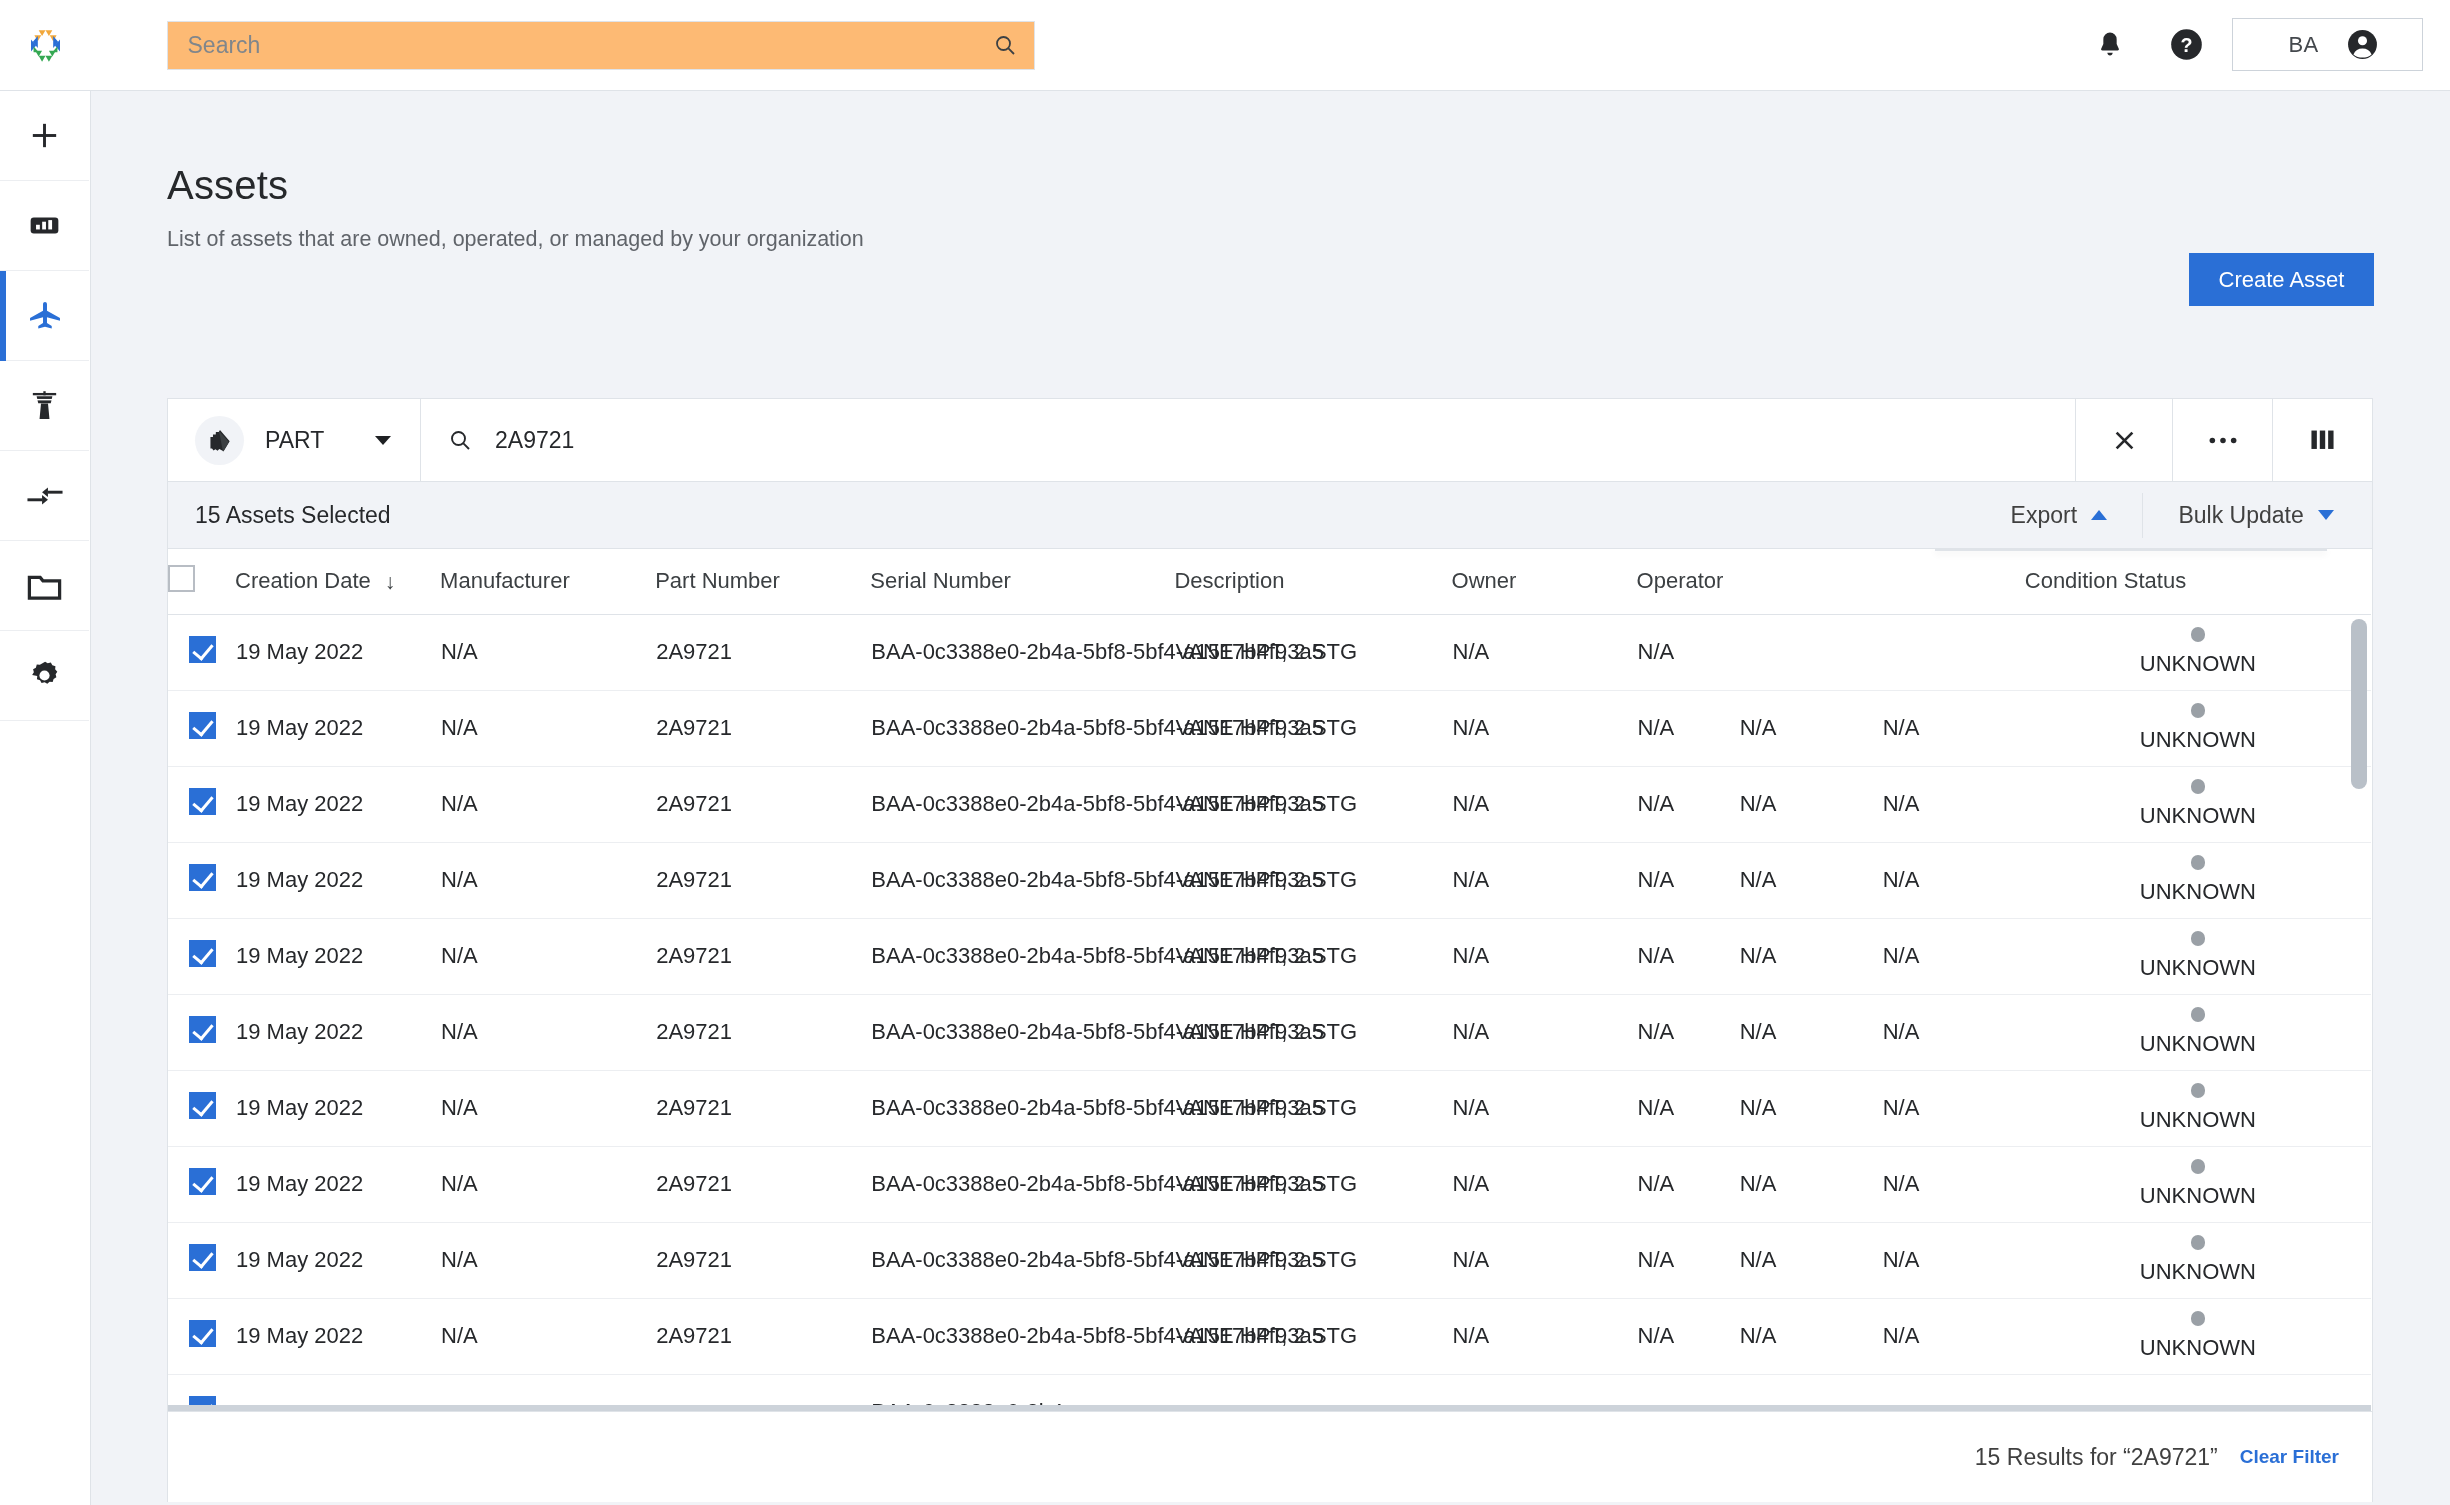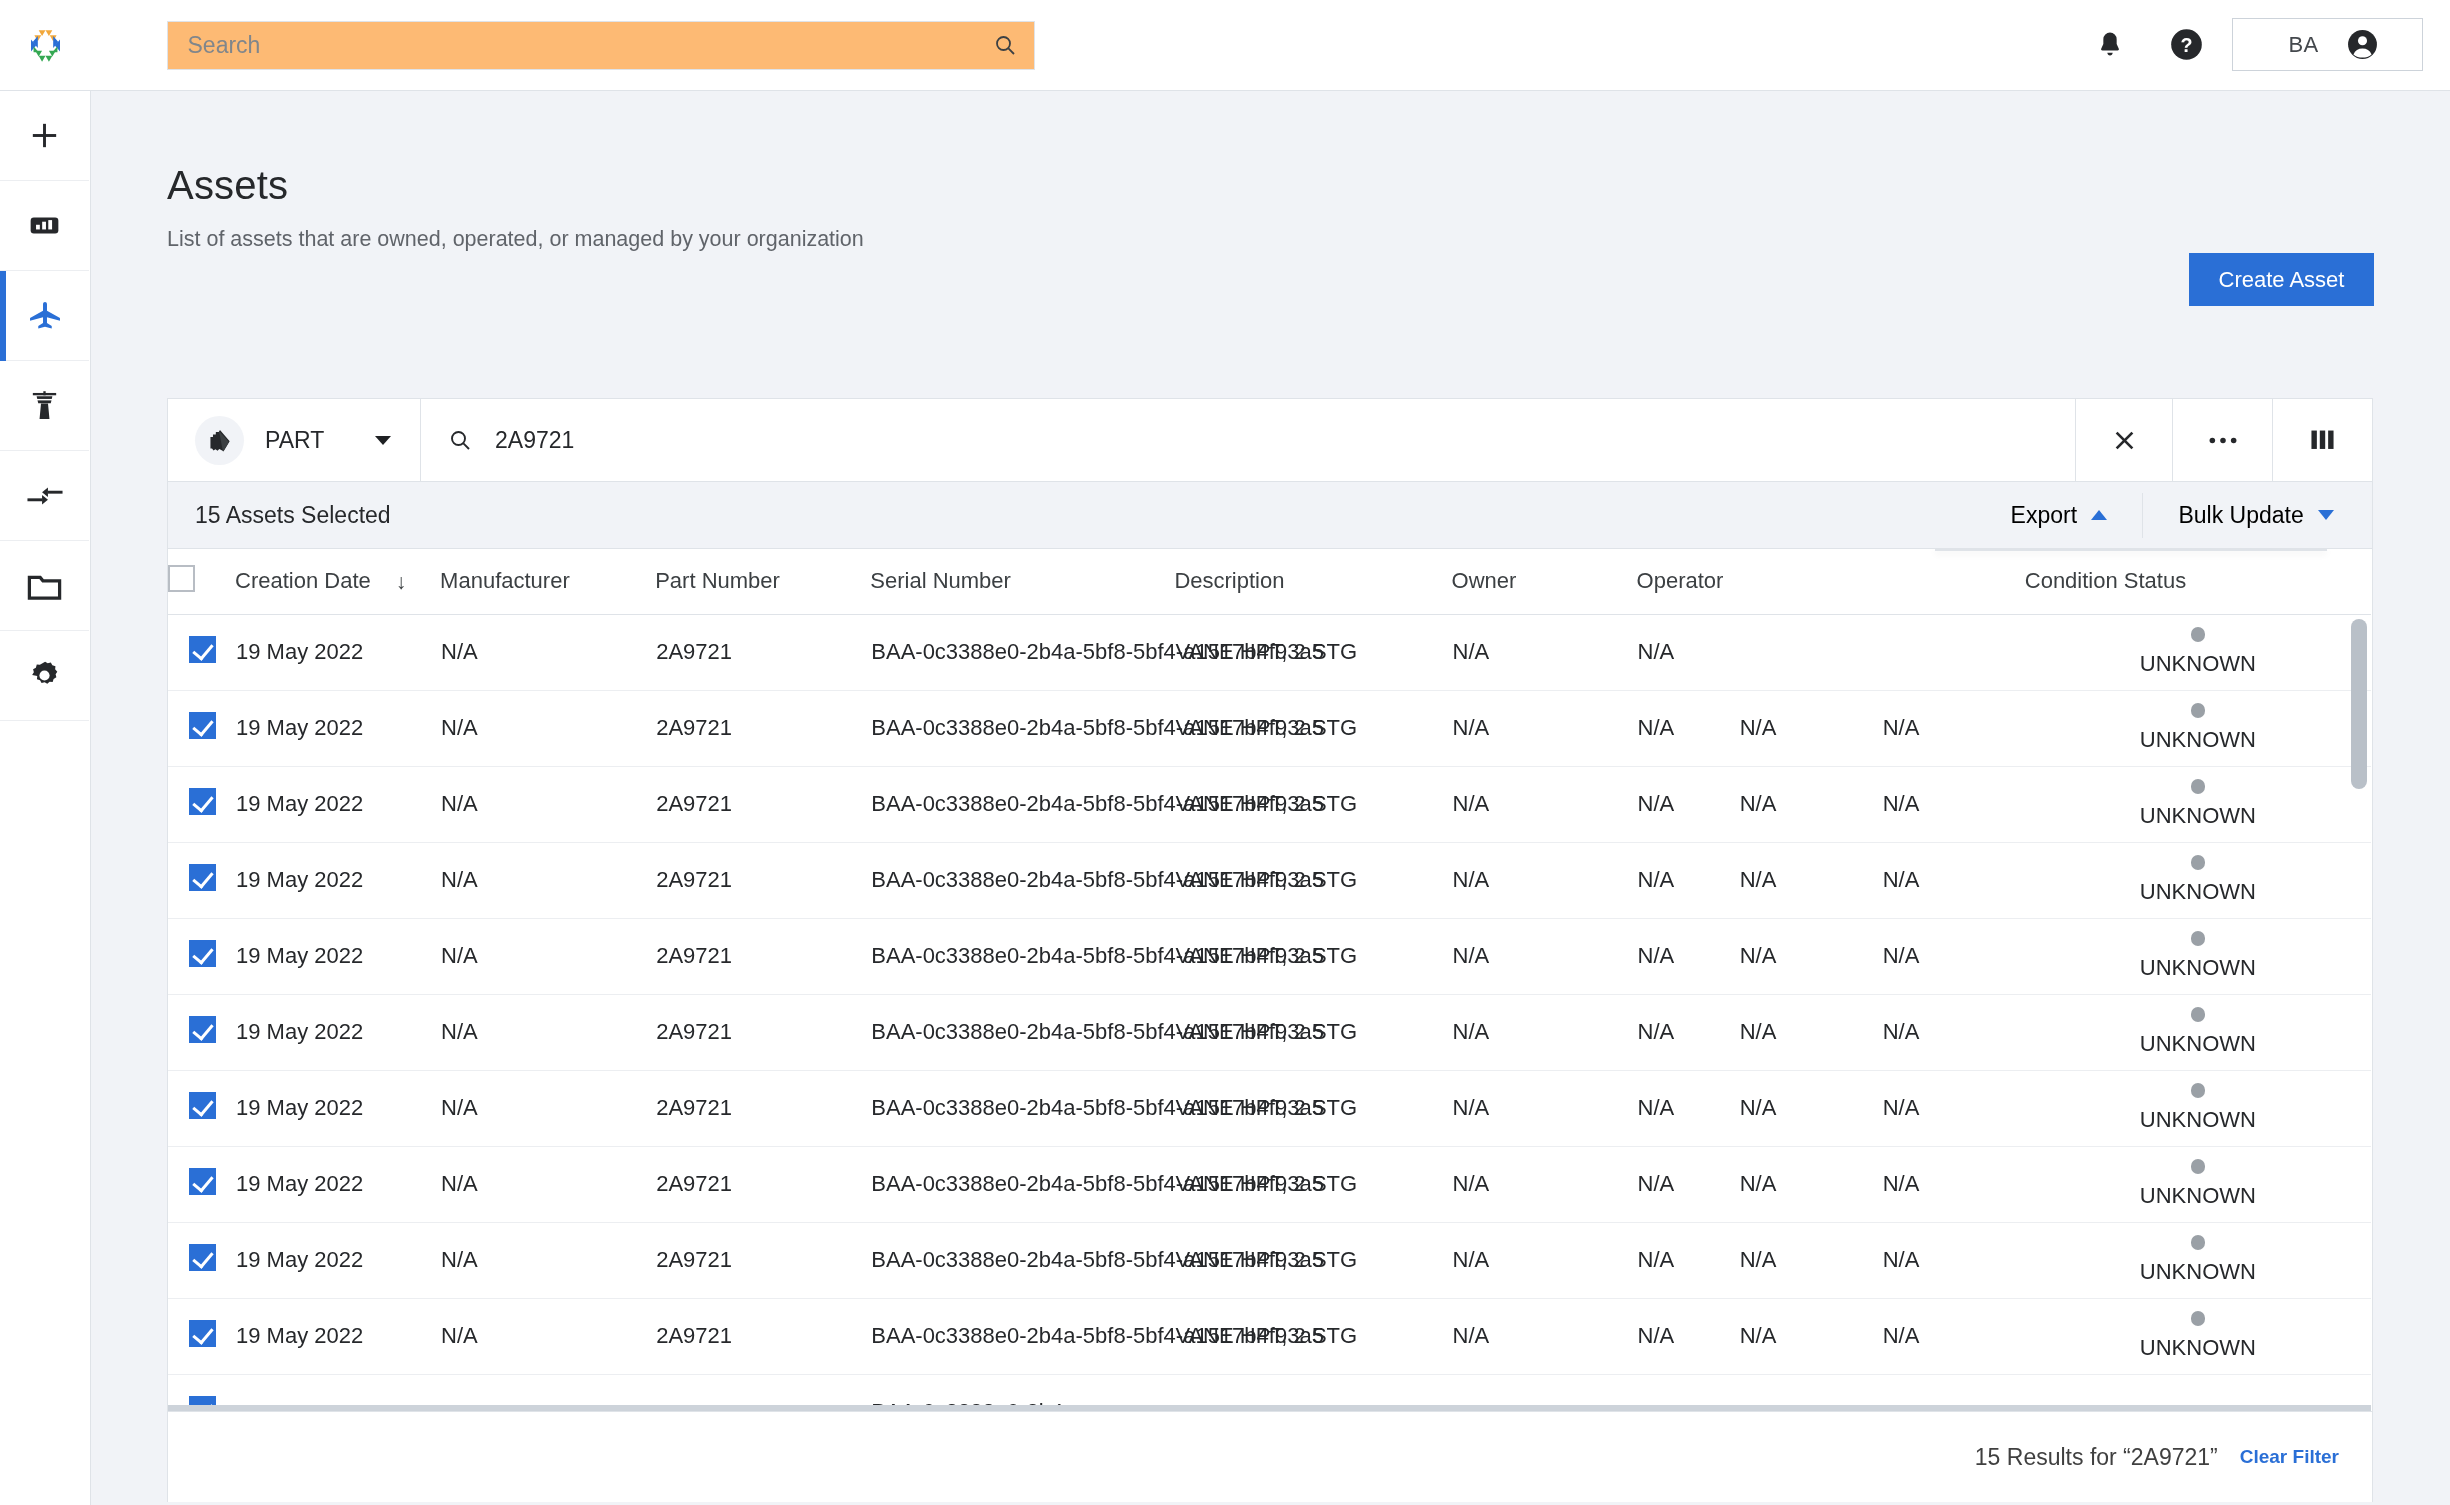--- a/index.html
+++ b/index.html
@@ -175,21 +175,21 @@
     display: flex; align-items: center;
   }
   .sel-count { margin-left: 27px; font-size: 23px; color: #26282b; }
   .sel-actions {
     margin-left: auto; display: flex; align-items: center;
     height: 100%;
   }
   .sel-action {
     display: flex; align-items: center; gap: 14.3px;
     padding: 0 35px; height: 45px;
-    color: #000000; font-size: 23px; cursor: pointer;
+    color: #404040; font-size: 23px; cursor: pointer;
     border-right: 1.6px solid #dfe3e8;
   }
   .sel-action:last-child { border-right: none; padding-right: 38px; }
   .sel-action.first { border-left: none; }
   .chev-up {
     width: 0; height: 0;
     border-left: 8.8px solid transparent;
     border-right: 8.8px solid transparent;
     border-bottom: 10.4px solid #2a6fd6;
   }
@@ -229,21 +229,21 @@
     text-align: left;
     font-weight: 400;
     font-size: 22px;
     color: #3c4043;
     border-bottom: 1.6px solid #dfe3e8;
     padding: 0 0 0 0;
     vertical-align: middle;
     background: #fff;
     white-space: nowrap;
   }
-  table.grid thead th .hcell { display: flex; align-items: flex-end; gap: 25px; }
+  table.grid thead th .hcell { display: flex; align-items: flex-end; gap: 14px; }
   .sort-arrow { font-size: 21px; color: #3c4043; }
 
   table.grid tbody td {
     height: 76px;
     font-size: 22px;
     color: #26282b;
     border-bottom: 1.6px solid #eceef1;
     vertical-align: middle;
     white-space: nowrap;
   }

